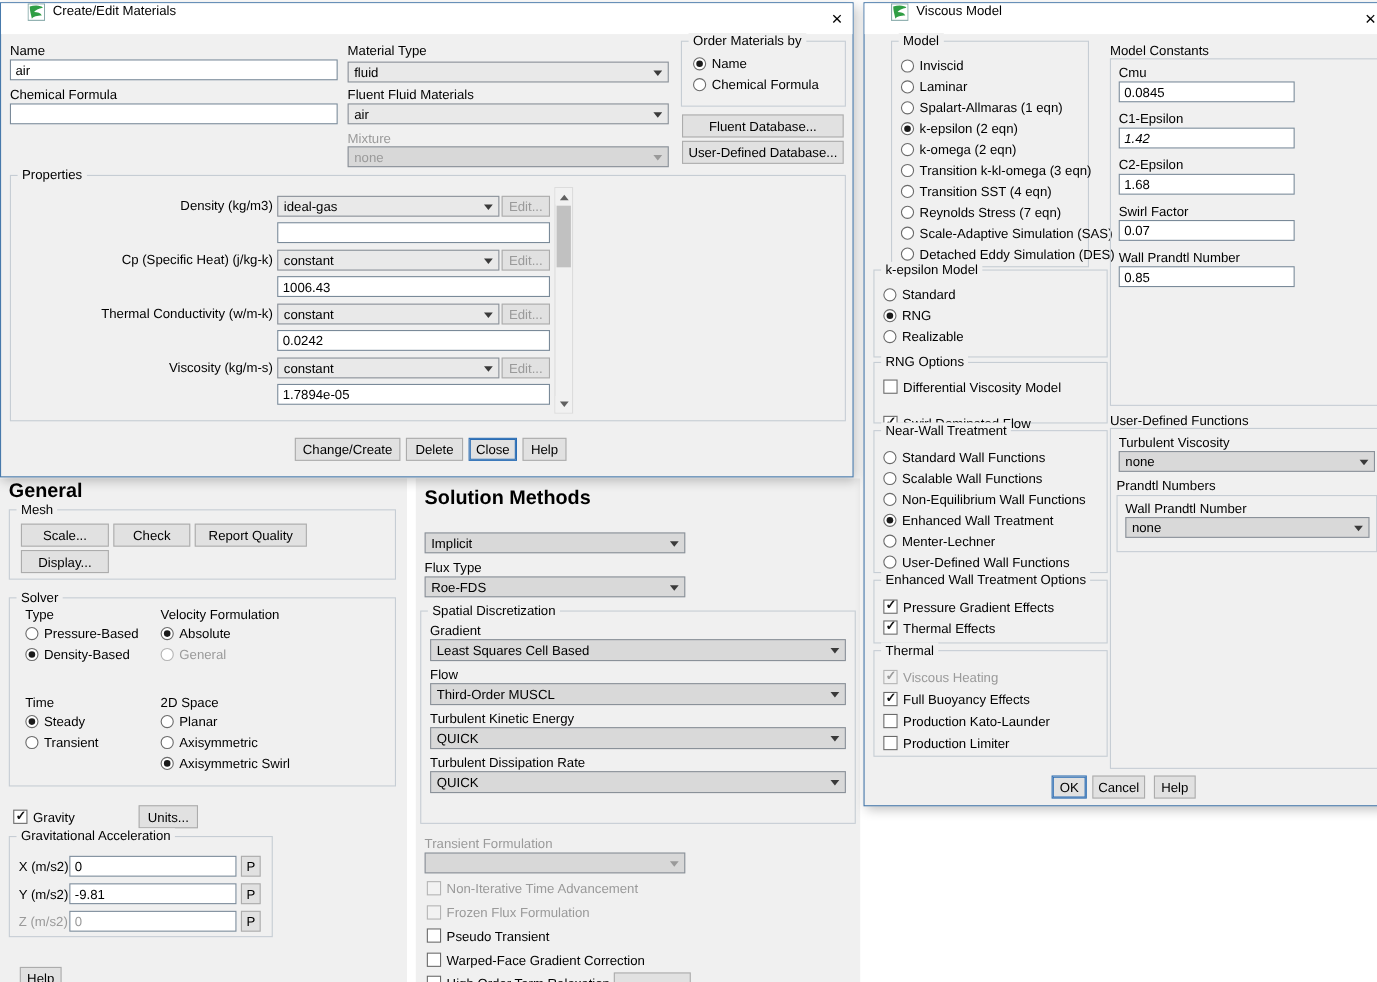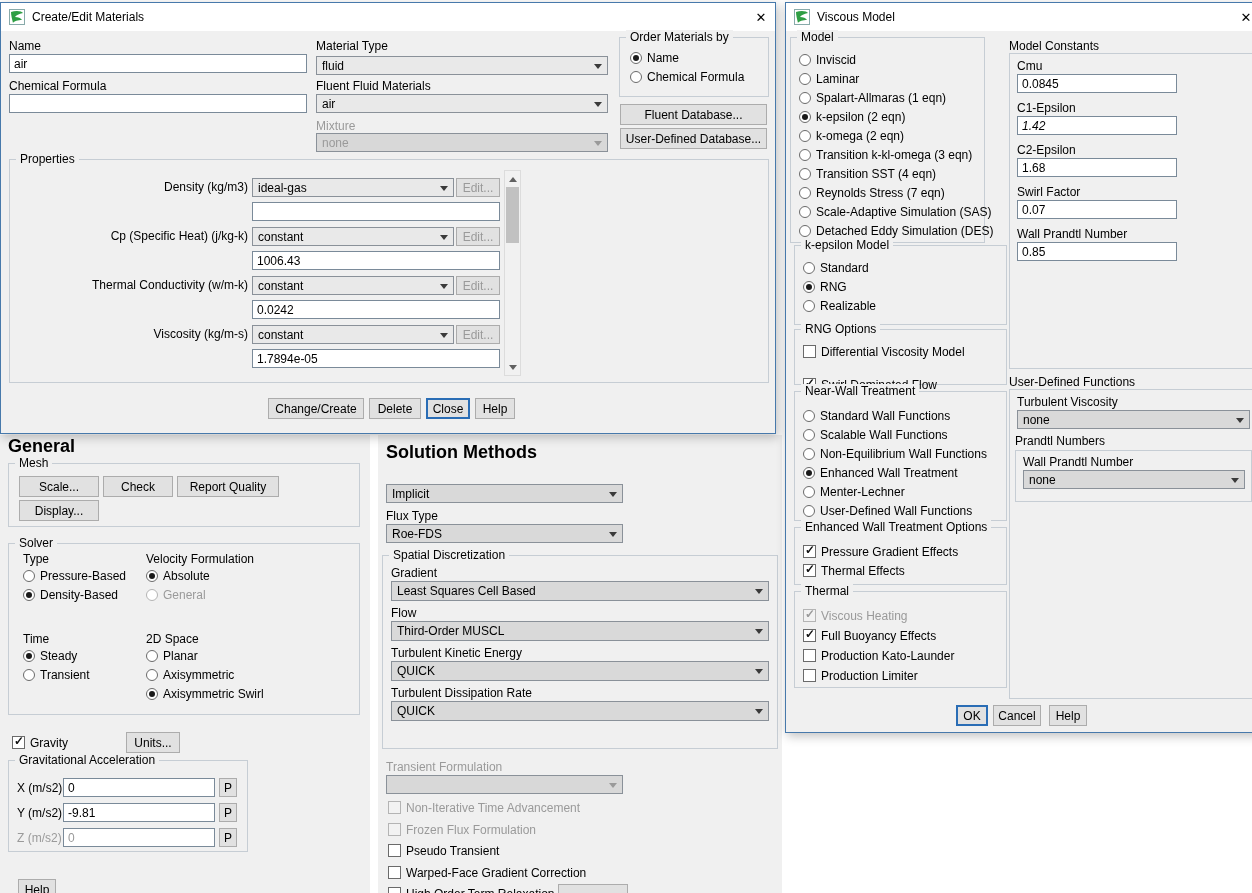--- a/index.html
+++ b/index.html
@@ -1,21 +1,21 @@
 <!DOCTYPE html>
 <html><head>
 <meta charset="utf-8">
 <style>
   *{margin:0;padding:0;box-sizing:border-box}
   html,body{background:#fff}
   body{font-family:"Liberation Sans",sans-serif;color:#000}
   #canvas{position:relative;width:1252px;height:893px;background:#ffffff;overflow:hidden;font-size:12px}
   .panel{position:absolute;background:#f0f0f0;overflow:hidden;z-index:1}
   .dialog{position:absolute;background:#f0f0f0;border:1px solid #4779ab;box-shadow:2px 3px 10px rgba(0,0,0,.25);z-index:5}
-  .titlebar{position:absolute;left:0;top:0;right:0;height:28px;background:#ffffff;display:flex;align-items:center;padding-left:8px;gap:7px}
+  .titlebar{position:absolute;left:0;top:0;right:0;height:28px;background:#ffffff;display:flex;align-items:flex-start;padding-left:24px;gap:7px}
   .title{font-size:12px;white-space:nowrap}
   .close{position:absolute;top:0;width:32px;height:28px;display:flex;align-items:center;justify-content:center;font-size:13px;cursor:pointer}
   .lbl{position:absolute;white-space:nowrap;line-height:15px}
   .lbl.r{text-align:right}
   .b{font-weight:bold;font-size:18px}
   .dim{color:#9a9a9a}
   .tin{position:absolute;height:19px;background:#fff;border:1px solid #7a8a99;font:12px "Liberation Sans",sans-serif;padding:0 4px;color:#000}
   .tin.dim{color:#9a9a9a}
   .combo{position:absolute;height:19px;background:#e9e9e9;border:1px solid #8a9199;display:flex;align-items:center;padding:0 18px 0 5px;white-space:nowrap;overflow:hidden;cursor:default}
   .combo.g2{background:#d9d9d9}
@@ -275,21 +275,21 @@
   <div class="dialog" style="left:785px;top:2px;width:475px;height:731px">
     <div class="titlebar">
       <svg width="16" height="16" viewBox="0 0 16 16">
           <rect x="0.5" y="0.5" width="15" height="15" fill="#ffffff" stroke="#8aa"></rect>
           <path d="M2 3 C7 1, 13 2, 14 4 C10 5, 7 6, 6 8 C9 8, 12 9, 13 11 C9 11, 5 12, 4 14 C3 10, 2 6, 2 3 Z" fill="#2f9e44"></path>
         </svg>
       <span class="title">Viscous Model</span>
     </div>
     <div class="close" style="left:444px">✕</div>
 
-    <div class="group" style="left:4px;top:34px;width:195px;height:206px">
+    <div class="group" style="left:24px;top:34px;width:180px;height:206px">
       <span class="gtitle">Model</span>
       <div class="opt" style="left:8px;top:14px">
           <span class="radio"></span>
           <span>Inviscid</span>
         </div>
       <div class="opt" style="left:8px;top:33px">
           <span class="radio"></span>
           <span>Laminar</span>
         </div>
       <div class="opt" style="left:8px;top:52px">

